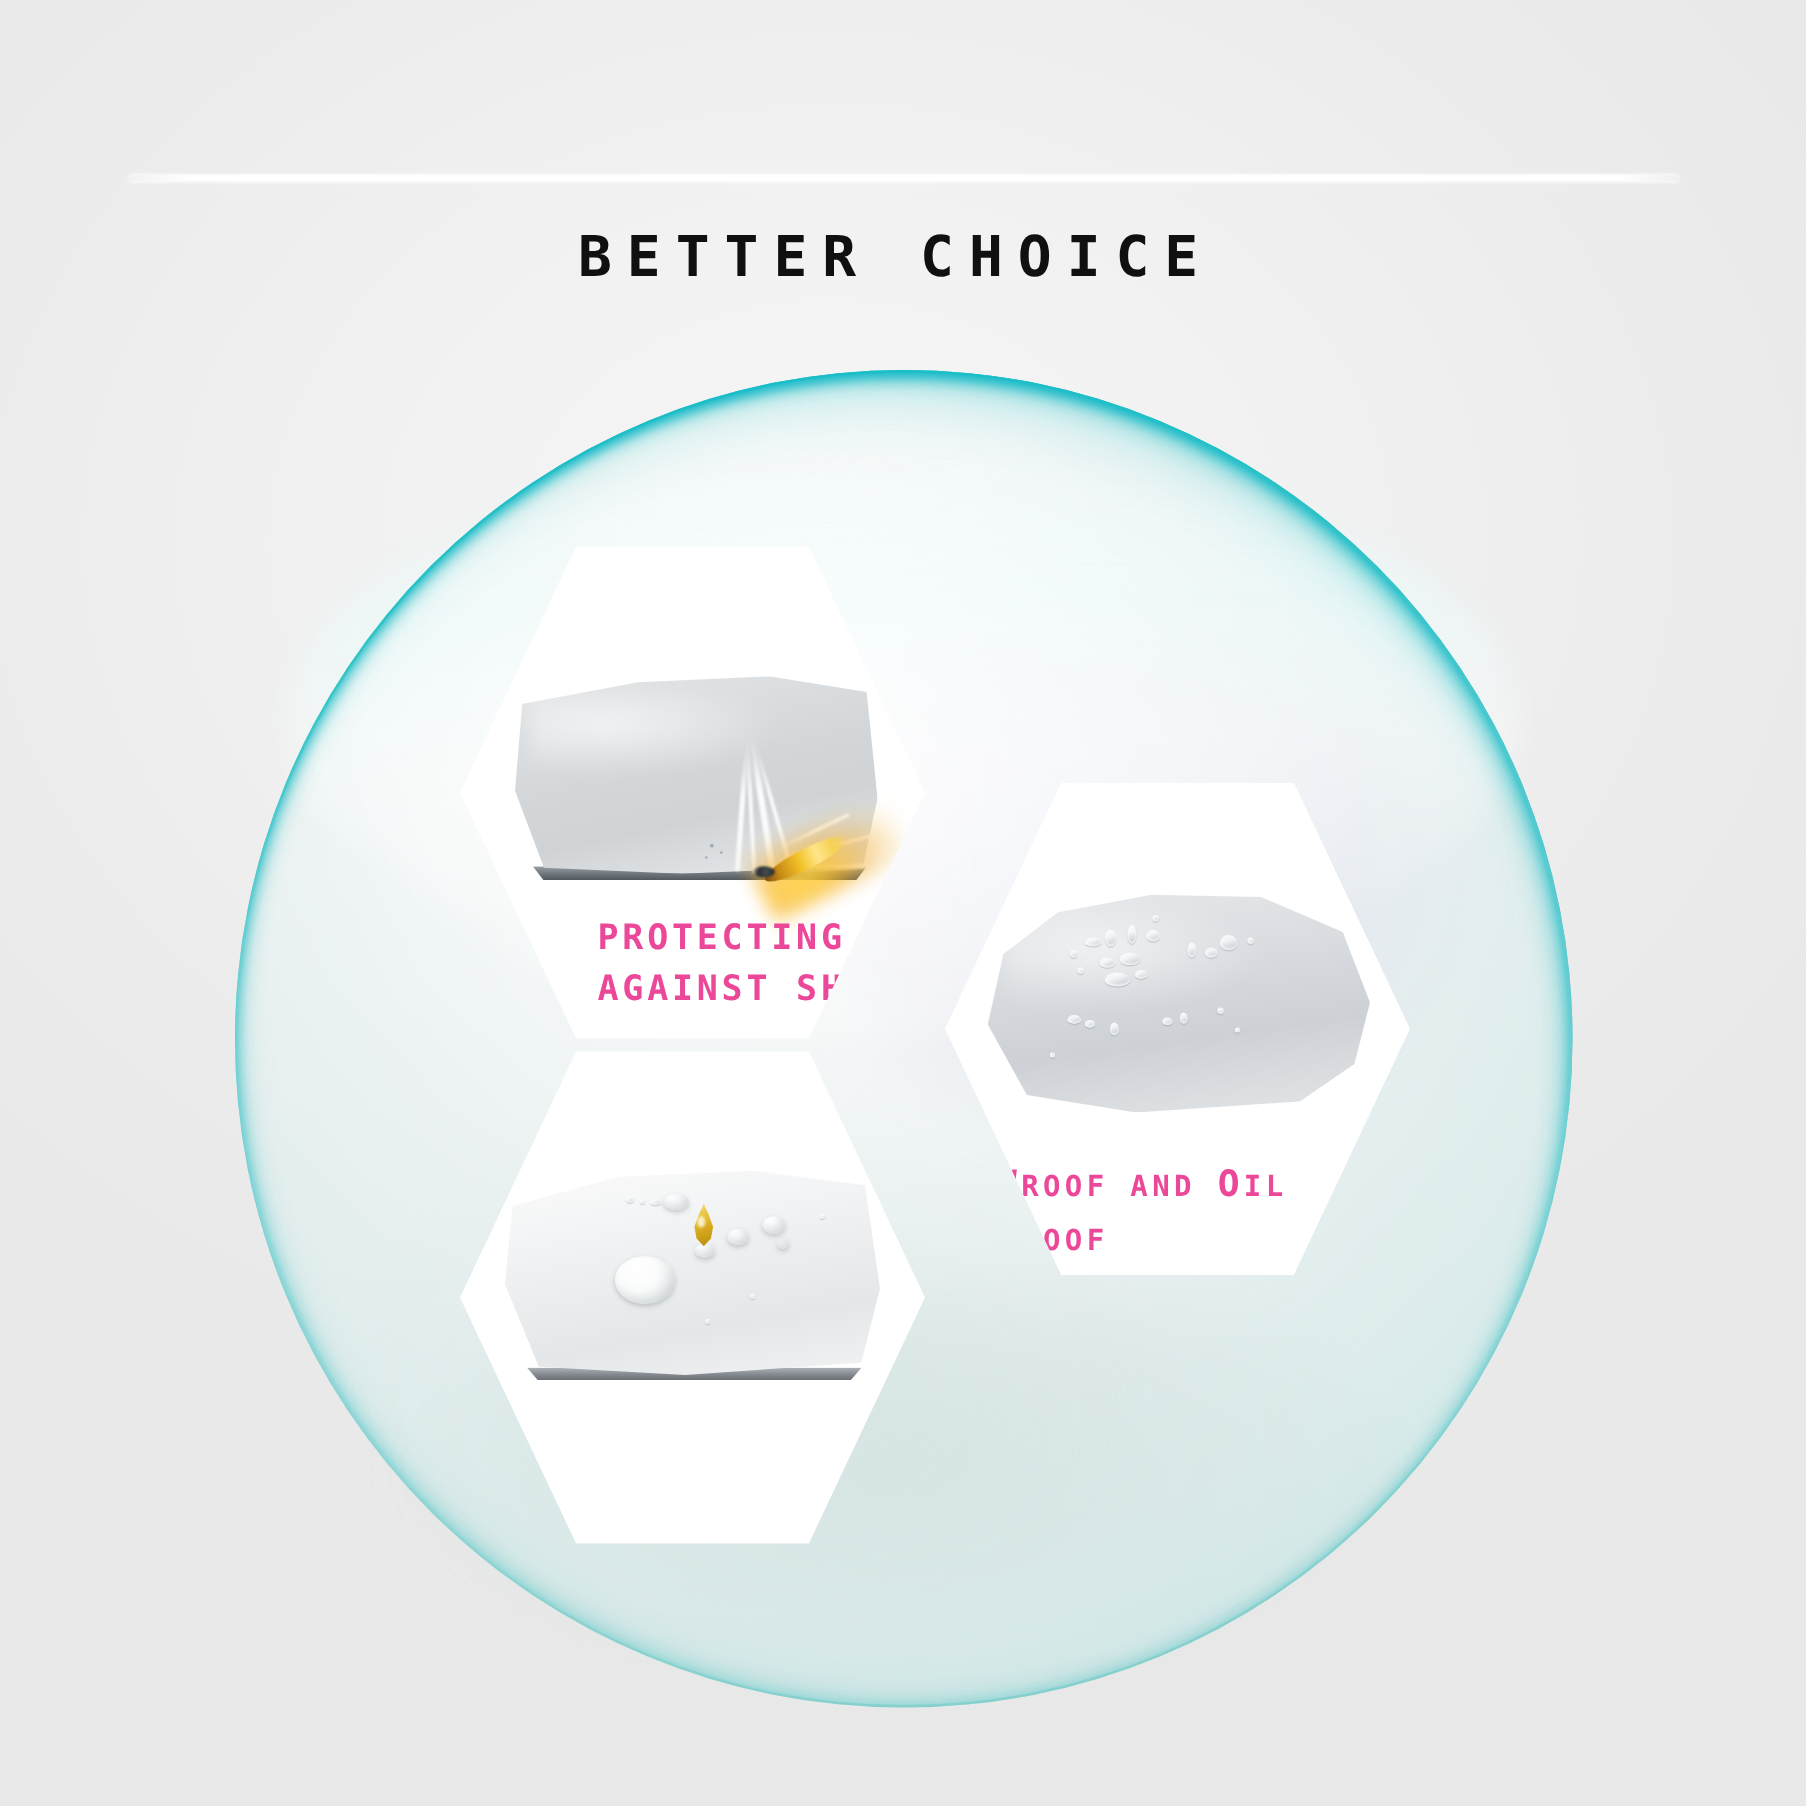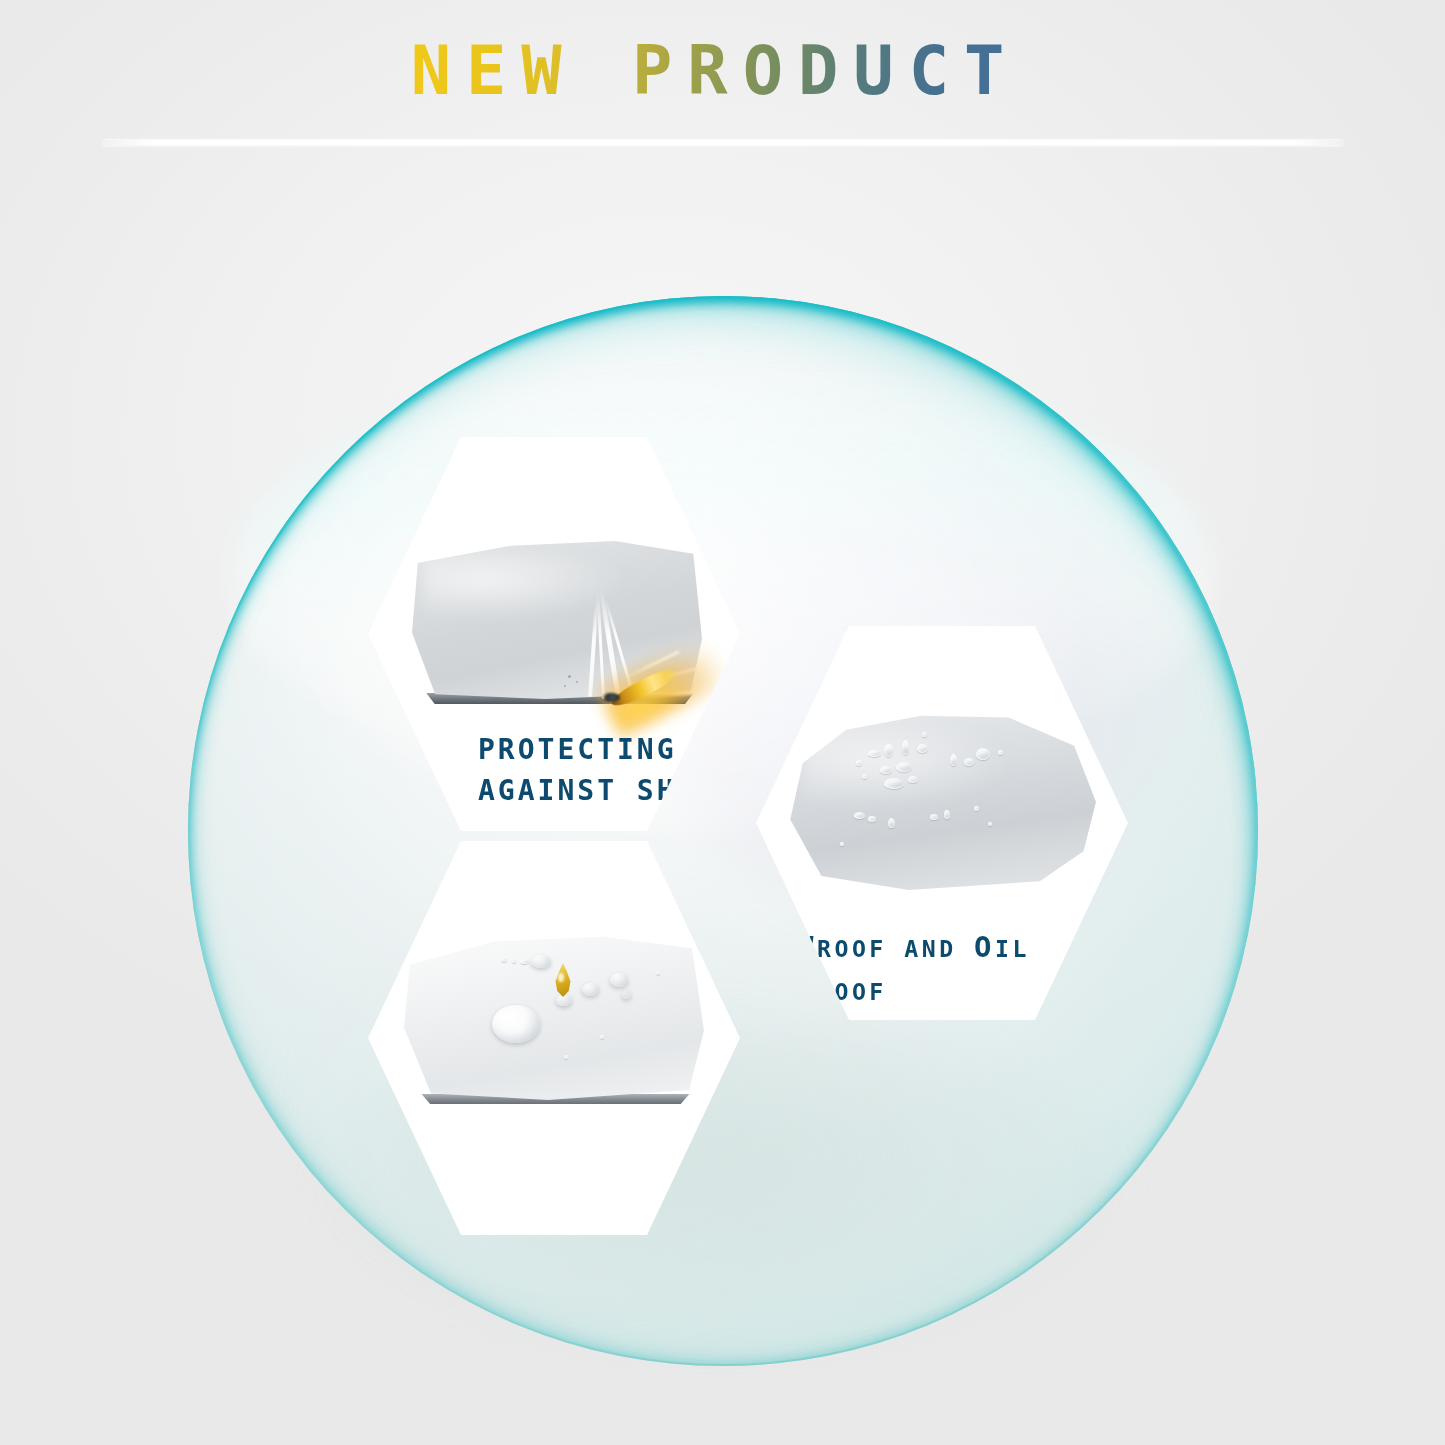--- a/index.html
+++ b/index.html
@@ -160,21 +160,21 @@
     clip-path: polygon(25% 0%, 75% 0%, 100% 50%, 75% 100%, 25% 100%, 0% 50%);
   }
   #hex-shock { left: 368px; top: 437px; width: 372px; height: 394px; }
   #hex-water { left: 756px; top: 626px; width: 372px; height: 394px; }
   #hex-wind  { left: 368px; top: 841px; width: 372px; height: 394px; }
 
   .hex-inner { position: absolute; inset: 0; }
 
   .hex-caption {
     position: absolute;
-    color: #0c4a6e;
+    color: #ec4899;
     font-family: "DejaVu Sans Mono", "Liberation Mono", monospace;
     font-weight: 700;
     line-height: 1.48;
     white-space: nowrap;
   }
   .cap-line { display: block; }
   
   .cap-big   { font-size: 1em; letter-spacing: 3.5px; }
   .cap-small { font-size: 0.80em; letter-spacing: 3.5px; }
 
@@ -320,26 +320,26 @@
     position: absolute;
     background: rgba(120,128,136,0.55);
     border-radius: 50%;
   }
 </style>
 </head>
 <body>
 
 <div id="stage">
 
-  <div class="title-wrap">
-    <h1 class="main-title">NEW PRODUCT</h1>
+
+  <div class="divider"></div>
+
+  <div class="sub-title-wrap">
+    <h2 class="sub-title">BETTER CHOICE</h2>
   </div>
-
-  <div class="divider"></div>
-
 
   <div class="bubble-layer">
     <div class="bubble-core"></div>
     <div class="bubble-tintA"></div>
     <div class="bubble-tintB"></div>
     <div class="bubble-shadow"></div>
     <div class="bubble-band"></div>
     <div class="bubble-gloss"></div>
     <div class="bubble-rim"></div>
     <div class="bubble-rim2"></div>

